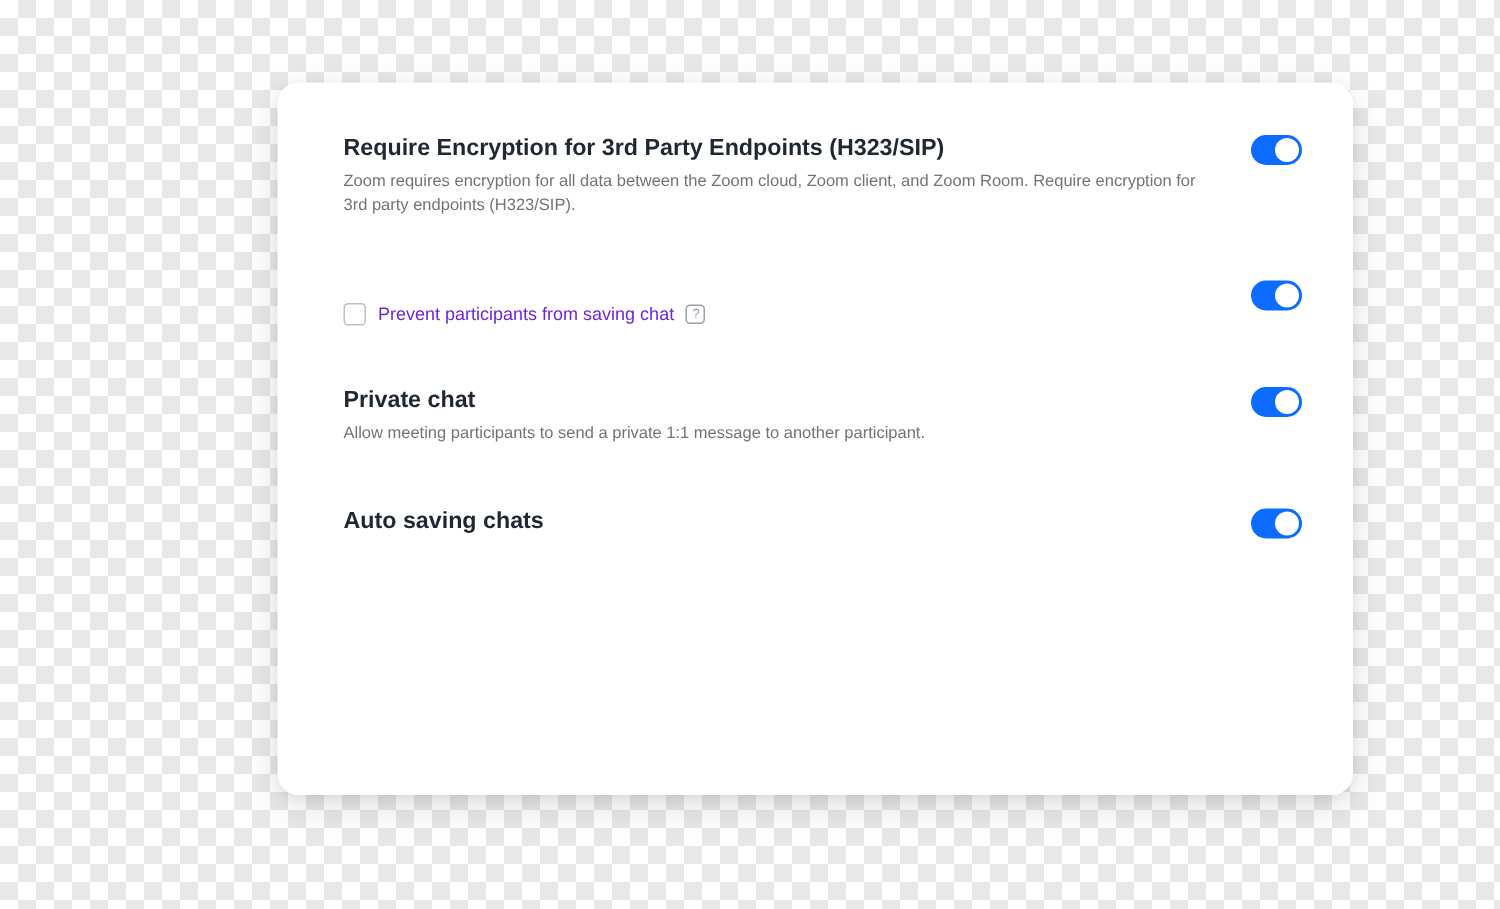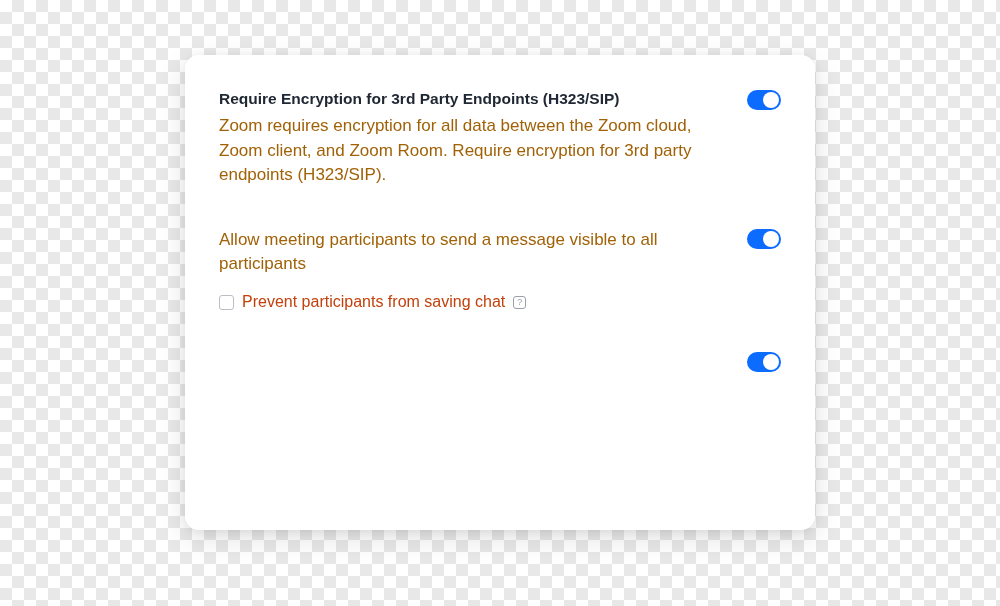--- a/index.html
+++ b/index.html
@@ -13,67 +13,67 @@
       linear-gradient(-45deg, transparent 75%, #e8e8e8 75%);
     background-size: 24px 24px;
     background-position: 0 0, 0 12px, 12px -12px, -12px 0px;
     background-color: #ffffff;
     position: relative;
   }
   .card {
     position: absolute;
     left: 185px;
     top: 55px;
-    width: 630px;
+    width: 717px;
     height: 475px;
     background: #ffffff;
     border-radius: 14px;
     box-shadow: 0 8px 28px rgba(0,0,0,0.12), 0 2px 8px rgba(0,0,0,0.06);
-    padding: 34px 34px 24px 34px;
+    padding: 34px 34px 24px 44px;
   }
   .setting {
     display: flex;
     align-items: flex-start;
     justify-content: space-between;
     margin-bottom: 40px;
   }
   .setting:last-child { margin-bottom: 0; }
   .setting-body {
     flex: 1 1 auto;
     padding-right: 30px;
   }
   .setting-title {
     font-size: 15.5px;
     font-weight: 700;
     color: #1f2733;
     line-height: 1.35;
     margin-bottom: 4px;
   }
   .setting-desc {
-    font-size: 17px;
-    color: #a16207;
+    font-size: 11px;
+    color: #737373;
     line-height: 1.45;
   }
   .sub-option {
     display: flex;
     align-items: center;
     margin-top: 16px;
     gap: 8px;
   }
   .checkbox {
     width: 15px;
     height: 15px;
     border: 1.2px solid #b9bec7;
     border-radius: 3px;
     background: #fff;
     flex: 0 0 auto;
   }
   .sub-option-label {
-    font-size: 16px;
-    color: #c2410c;
+    font-size: 12px;
+    color: #6d28d9;
   }
   .info-icon {
     width: 13px;
     height: 13px;
     border: 1px solid #9aa0aa;
     border-radius: 3px;
     display: inline-flex;
     align-items: center;
     justify-content: center;
     font-size: 9px;
@@ -110,34 +110,43 @@
       <div class="setting-title">Require Encryption for 3rd Party Endpoints (H323/SIP)</div>
       <div class="setting-desc">Zoom requires encryption for all data between the Zoom cloud, Zoom client, and Zoom Room. Require encryption for 3rd party endpoints (H323/SIP).</div>
     </div>
     <div class="toggle">
       <div class="toggle-knob"></div>
     </div>
   </div>
 
   <div class="setting">
     <div class="setting-body">
-      <div class="setting-desc">Allow meeting participants to send a message visible to all participants</div>
       <div class="sub-option">
         <div class="checkbox"></div>
         <span class="sub-option-label">Prevent participants from saving chat</span>
         <span class="info-icon">?</span>
       </div>
     </div>
     <div class="toggle">
       <div class="toggle-knob"></div>
     </div>
   </div>
 
+  <div class="setting">
+    <div class="setting-body">
+      <div class="setting-title">Private chat</div>
+      <div class="setting-desc">Allow meeting participants to send a private 1:1 message to another participant.</div>
+    </div>
+    <div class="toggle">
+      <div class="toggle-knob"></div>
+    </div>
+  </div>
 
   <div class="setting">
     <div class="setting-body">
+      <div class="setting-title">Auto saving chats</div>
     </div>
     <div class="toggle">
       <div class="toggle-knob"></div>
     </div>
   </div>
 
 </div>
 
 </body></html>

